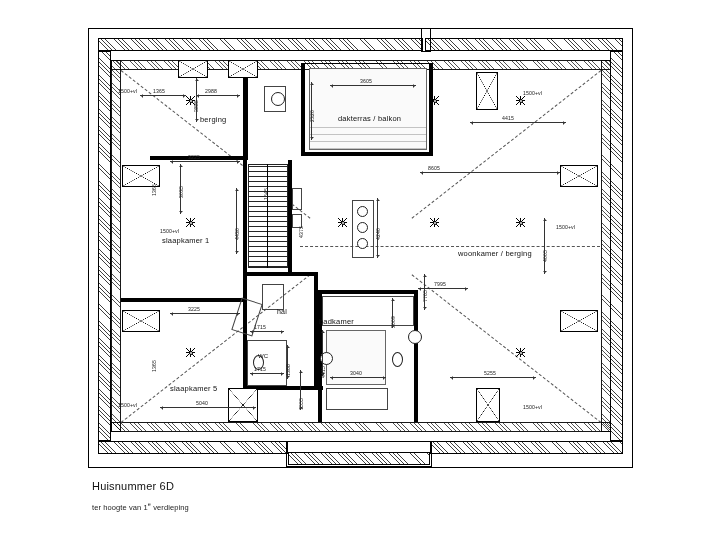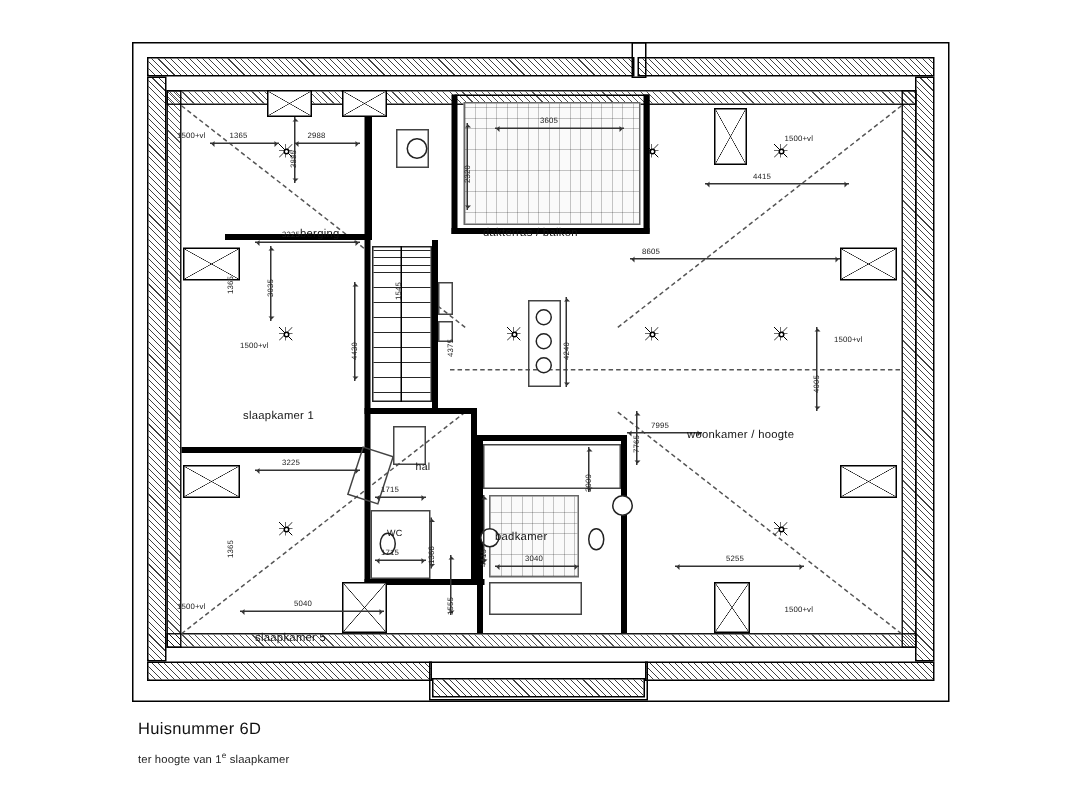--- a/index.html
+++ b/index.html
@@ -24,21 +24,20 @@
   }
   .lbl {
     position: absolute;
     font-size: 7px;
     color: #111;
     white-space: nowrap;
     letter-spacing: .2px;
   }
   .lbl.room {
     font-size: 7.5px;
-    margin-top: 36px;
   }
   .dim {
     position: absolute;
     font-size: 5.2px;
     color: #222;
     white-space: nowrap;
     letter-spacing: .1px;
   }
   .dimv {
     position: absolute;
@@ -318,25 +317,25 @@
   <div class="arrowv" style="left:236px; top:188px; height:66px;"></div>
   <div class="arrowv" style="left:377px; top:198px; height:60px;"></div>
   <div class="arrowv" style="left:544px; top:218px; height:56px;"></div>
   <div class="arrowv" style="left:424px; top:274px; height:36px;"></div>
   <div class="arrowv" style="left:392px; top:298px; height:30px;"></div>
   <div class="arrowv" style="left:322px; top:330px; height:46px;"></div>
   <div class="arrowv" style="left:300px; top:370px; height:40px;"></div>
   <div class="arrowv" style="left:287px; top:345px; height:34px;"></div>
 
   <div class="lbl room" style="left:200px; top:115px;">berging</div>
-  <div class="lbl room" style="left:322px; top:114px;">dakterras / balkon</div>
+  <div class="lbl room" style="left:338px; top:114px;">dakterras / balkon</div>
   <div class="lbl room" style="left:162px; top:236px;">slaapkamer 1</div>
-  <div class="lbl room" style="left:458px; top:249px;">woonkamer / hoogte</div>
+  <div class="lbl room" style="left:458px; top:249px;">woonkamer / berging</div>
   <div class="lbl" style="left:277px; top:308px;">hal</div>
-  <div class="lbl room" style="left:330px; top:317px;">badkamer</div>
+  <div class="lbl room" style="left:319px; top:317px;">badkamer</div>
   <div class="lbl room" style="left:170px; top:384px;">slaapkamer 5</div>
   <div class="lbl" style="left:258px; top:353px; font-size:6px;">WC</div>
 
   <div class="dim" style="left:153px; top:88px;">1365</div>
   <div class="dim" style="left:205px; top:88px;">2988</div>
   <div class="dim" style="left:360px; top:78px;">3605</div>
   <div class="dim" style="left:502px; top:115px;">4415</div>
   <div class="dim" style="left:188px; top:154px;">3225</div>
   <div class="dim" style="left:428px; top:165px;">8605</div>
   <div class="dim" style="left:188px; top:306px;">3225</div>
@@ -365,16 +364,16 @@
 
   <div class="dim" style="left:160px; top:228px;">1500+vl</div>
   <div class="dim" style="left:523px; top:90px;">1500+vl</div>
   <div class="dim" style="left:556px; top:224px;">1500+vl</div>
   <div class="dim" style="left:523px; top:404px;">1500+vl</div>
   <div class="dim" style="left:118px; top:88px;">1500+vl</div>
   <div class="dim" style="left:118px; top:402px;">1500+vl</div>
 
   <div id="caption">
     <div class="title">Huisnummer 6D</div>
-    <div class="subtitle"><span>ter hoogte van 1</span><sup>e</sup><span> slaapkamer</span></div>
+    <div class="subtitle"><span>ter hoogte van 1</span><sup>e</sup><span> verdieping</span></div>
   </div>
 
 </div>
 
 </body></html>

